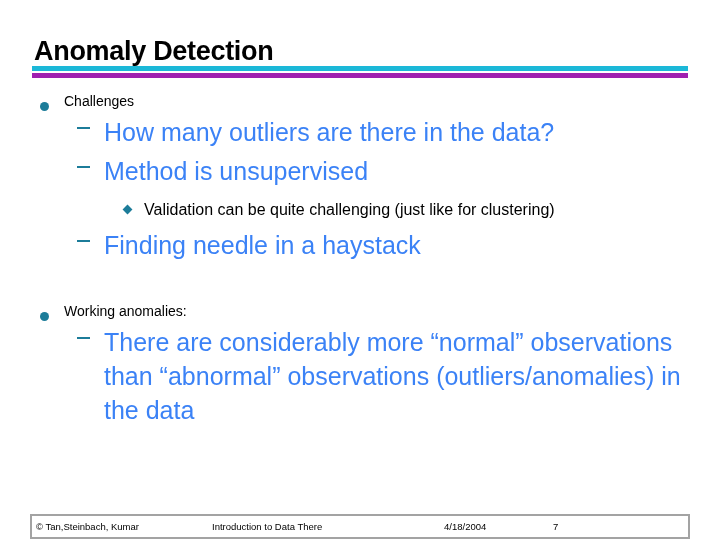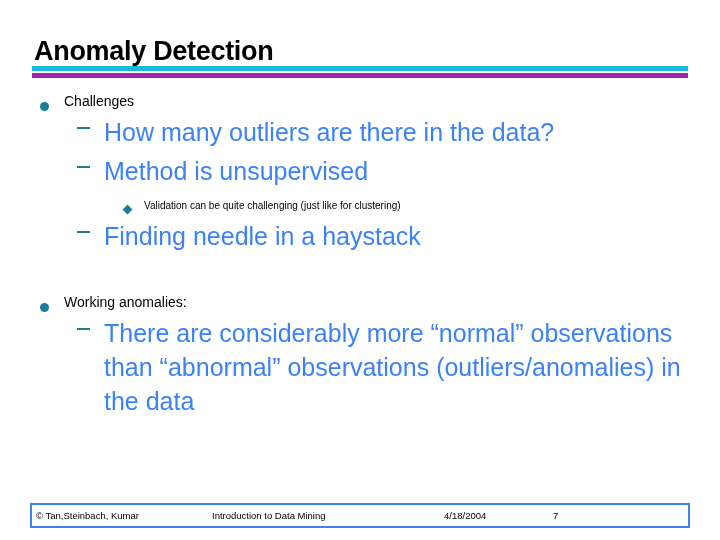--- a/index.html
+++ b/index.html
@@ -93,21 +93,21 @@
     left: 43px;
     top: 12px;
     width: 13px;
     height: 2px;
     background: #1C7C99;
   }
 
   .lvl3 {
     position: relative;
     padding-left: 110px;
-    font-size: 10px;
+    font-size: 16px;
     color: #000000;
     line-height: 1.4;
     margin-top: 11px;
     margin-bottom: 6px;
   }
   .lvl3 .bullet-diamond {
     position: absolute;
     left: 90px;
     top: 7px;
     width: 7px;
@@ -124,24 +124,24 @@
     display: block;
   }
   .bold {
     font-weight: normal;
   }
 
   
   #footer-box {
     position: absolute;
     left: 30px;
-    top: 503px;
+    top: 514px;
     width: 660px;
     height: 25px;
-    border: 2px solid #3b82f6;
+    border: 2px solid #a3a3a3;
     box-sizing: border-box;
   }
   #footer-box .fcell {
     position: absolute;
     top: 5px;
     font-size: 9.5px;
     color: #000000;
     white-space: nowrap;
   }
   #footer-copyright { left: 4px; }
@@ -196,18 +196,18 @@
 
     <div class="lvl2">
       <span class="bullet-dash"></span>
       <span class="para-wrap" id="rich-paragraph"><span>There are considerably </span><span class="bold">more “normal” observations</span><span> than </span><span class="bold">“abnormal” observations</span><span> (outliers/anomalies) in the data</span></span>
     </div>
 
   </div>
 
   <div id="footer-box">
     <span class="fcell" id="footer-copyright">© Tan,Steinbach, Kumar</span>
-    <span class="fcell" id="footer-subject">Introduction to Data Mining</span>
+    <span class="fcell" id="footer-subject">Introduction to Data There</span>
     <span class="fcell" id="footer-date">4/18/2004</span>
     <span class="fcell" id="footer-page">7</span>
   </div>
 
 </div>
 
 </body></html>

